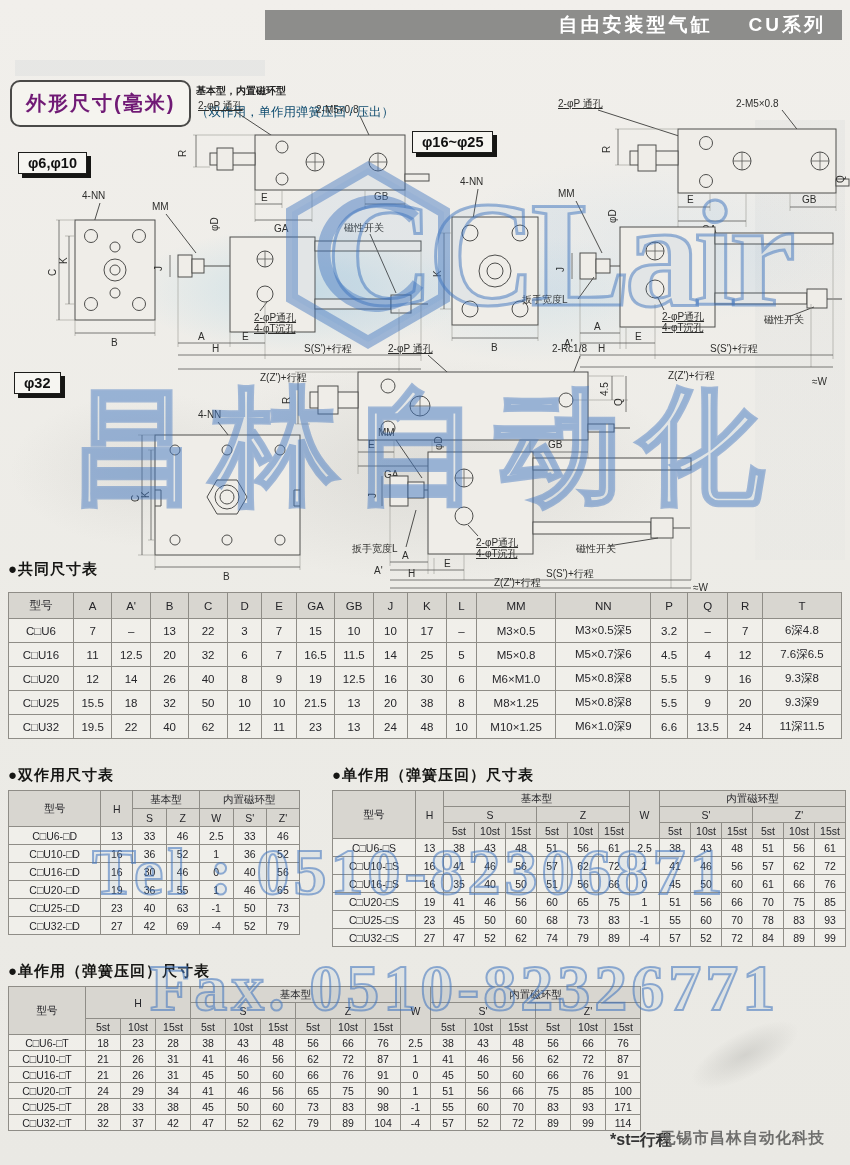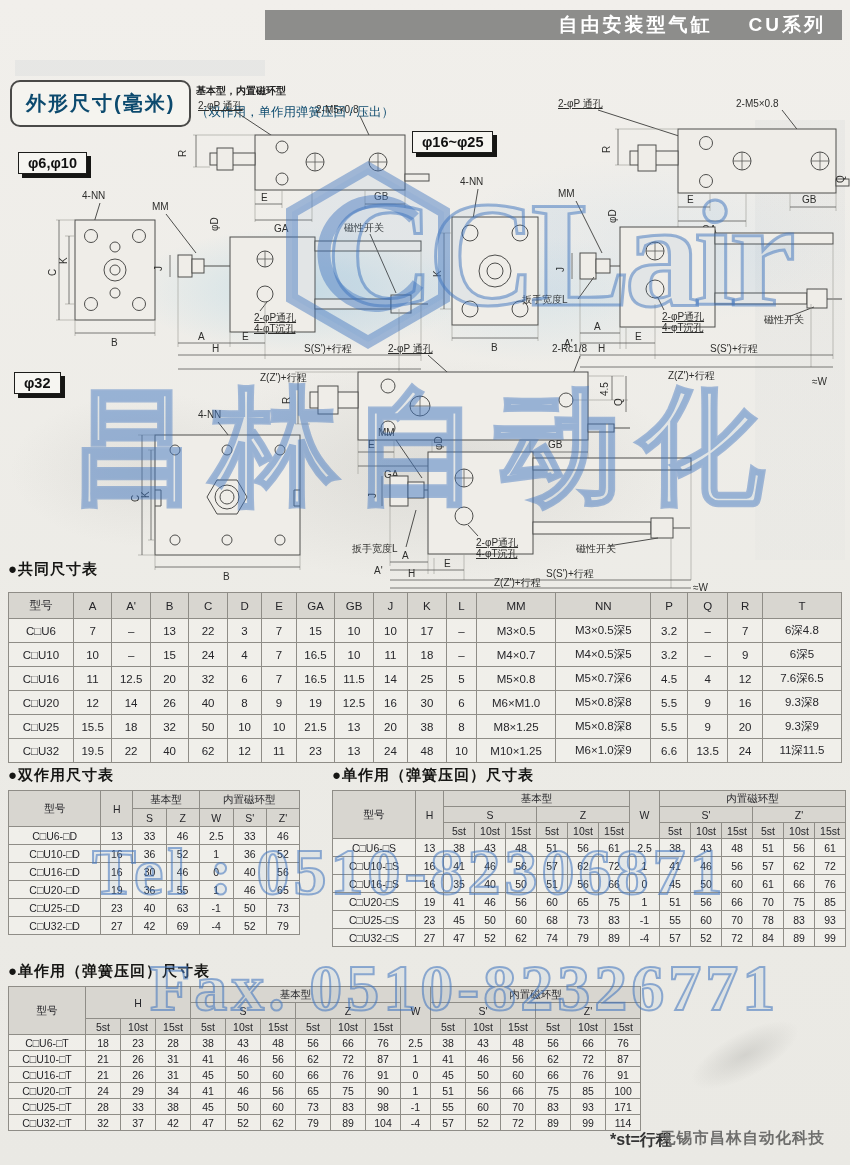--- a/index.html
+++ b/index.html
@@ -24,21 +24,21 @@
   .header-bar{
     left:265px;top:10px;width:577px;height:30px;background:#8d8d8b;
     display:flex;align-items:center;justify-content:flex-end;gap:36px;
     padding-right:16px;box-sizing:border-box;color:#fff;font-weight:bold;
     font-size:19px;letter-spacing:3px;z-index:2;
   }
   
   .title-box{
     left:10px;top:80px;z-index:2;border:2px solid #4a4a48;border-radius:10px;
     background:#f5f4ef;font-size:20px;font-weight:bold;letter-spacing:2px;
-    padding:8px 14px;color:#0c4a6e;
+    padding:8px 14px;color:#701a75;
   }
   .subtitle1{left:196px;top:84px;font-size:10px;font-weight:bold;z-index:2;color:#222;}
   .subtitle2{left:196px;top:104px;font-size:12.5px;z-index:2;color:#0c4a6e;}
   .range-box{
     z-index:2;background:#f6f5f1;border:1.5px solid #1d1d1b;
     padding:2px 9px;font-size:14.5px;font-weight:bold;color:#111;
     box-shadow:4px 4px 0 #161614;white-space:nowrap;
   }
   
   .diagram{position:absolute;z-index:2;overflow:visible;}
@@ -435,40 +435,20 @@
         <td>17</td>
         <td>–</td>
         <td>M3×0.5</td>
         <td>M3×0.5深5</td>
         <td>3.2</td>
         <td>–</td>
         <td>7</td>
         <td>6深4.8</td>
       </tr>
       <tr>
-        <td>C□U10</td>
-        <td>10</td>
-        <td>–</td>
-        <td>15</td>
-        <td>24</td>
-        <td>4</td>
-        <td>7</td>
-        <td>16.5</td>
-        <td>10</td>
-        <td>11</td>
-        <td>18</td>
-        <td>–</td>
-        <td>M4×0.7</td>
-        <td>M4×0.5深5</td>
-        <td>3.2</td>
-        <td>–</td>
-        <td>9</td>
-        <td>6深5</td>
-      </tr>
-      <tr>
         <td>C□U16</td>
         <td>11</td>
         <td>12.5</td>
         <td>20</td>
         <td>32</td>
         <td>6</td>
         <td>7</td>
         <td>16.5</td>
         <td>11.5</td>
         <td>14</td>

